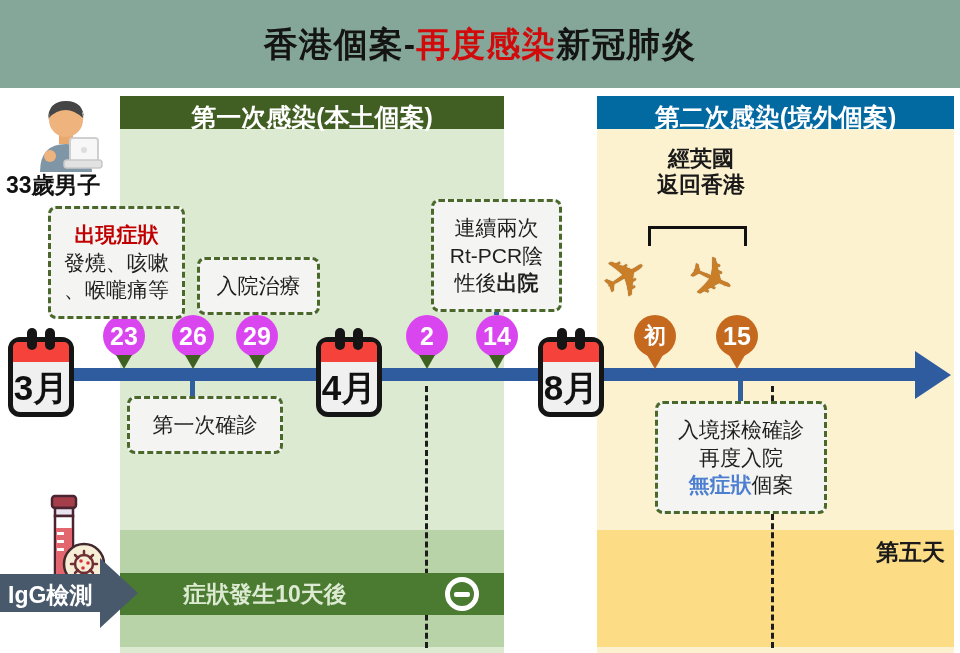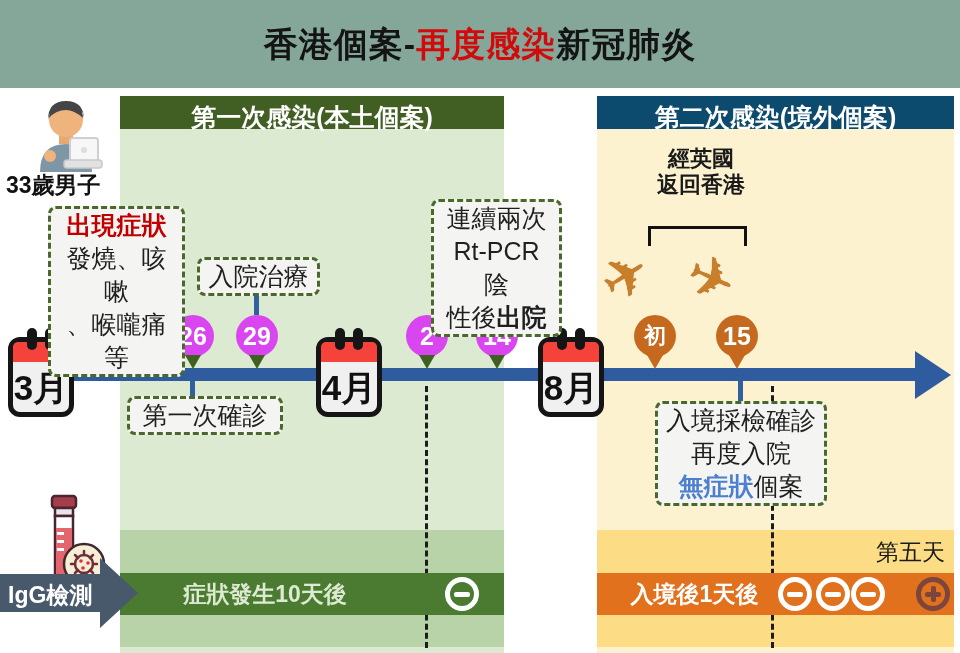--- a/index.html
+++ b/index.html
@@ -11,21 +11,21 @@
   .title-band { position:absolute; left:0; top:0; width:960px; height:88px; background:#85a79a; text-align:center; }
   .title-band h1 { font-size:34px; font-weight:bold; color:#141414; line-height:88px; letter-spacing:1px; }
   .title-band .hl { color:#d10b0b; }
 
   
   .panel { position:absolute; top:96px; height:557px; z-index:0; }
   .panel-green { left:120px; width:384px; background:#dcead2; }
   .panel-yellow { left:597px; width:357px; background:#fdf2d0; }
   .panel-header { height:33px; line-height:42px; text-align:center; color:#fff; font-size:25px; font-weight:bold; }
   .panel-green .panel-header { background:#415f23; }
-  .panel-yellow .panel-header { background:#0c4a6e; }
+  .panel-yellow .panel-header { background:#0369a1; }
   .midband { position:absolute; left:0; top:434px; width:100%; height:117px; }
   .panel-green .midband { background:#b9d3a8; }
   .panel-yellow .midband { background:#fcdc85; }
 
   
   .vdash { position:absolute; top:386px; height:262px; width:0; border-left:3px dashed #1c1c1c; z-index:1; }
   .vdash-1 { left:425px; }
   .vdash-2 { left:771px; }
 
   
@@ -33,21 +33,21 @@
   .rbar-green { left:120px; width:384px; background:#4b7a31; }
   .rbar-orange { left:597px; width:357px; background:#e2711d; }
   .rbar-label { position:absolute; top:0; height:58px; line-height:42px; font-size:23px; font-weight:bold; }
   .rbar-green .rbar-label { left:40px; width:210px; text-align:center; color:#dcead2; }
   .rbar-orange .rbar-label { left:20px; width:155px; text-align:center; color:#fff; }
   .res { position:absolute; top:4px; width:34px; height:34px; border-radius:50%; border:5px solid #fff; }
   .res .h { position:absolute; left:50%; top:50%; width:16px; height:5px; margin:-2.5px 0 0 -8px; background:#fff; border-radius:2px; }
   .res .v { position:absolute; left:50%; top:50%; width:5px; height:16px; margin:-8px 0 0 -2.5px; background:#fff; border-radius:2px; }
   .res.pos { border-color:#7c463c; }
   .res.pos .h, .res.pos .v { background:#7c463c; }
-  .day5 { position:absolute; left:820px; top:537px; width:125px; text-align:right; font-size:23px; font-weight:normal; color:#1a1a1a; z-index:2; }
+  .day5 { position:absolute; left:820px; top:537px; width:125px; text-align:right; font-size:23px; font-weight:bold; color:#1a1a1a; z-index:2; }
 
   
   .tl-line { position:absolute; left:55px; top:368px; width:862px; height:13px; background:#2e5c9e; z-index:3; }
   .tl-arrow { position:absolute; left:915px; top:351px; width:0; height:0; border-left:36px solid #2e5c9e; border-top:24px solid transparent; border-bottom:24px solid transparent; z-index:3; }
 
   .stem { position:absolute; width:5px; background:#31609f; z-index:3; }
 
   
   .cal { position:absolute; top:337px; width:66px; height:80px; background:#f0f0f0; border:5px solid #151515; border-radius:12px; z-index:4; }
   .cal-red { height:20px; background:#f5433c; border-radius:5px 5px 0 0; }
@@ -56,21 +56,21 @@
   .peg-l { left:14px; } .peg-r { right:14px; }
 
   
   .pin { position:absolute; top:315px; width:42px; height:42px; border-radius:50%; text-align:center; line-height:42px; color:#fff; font-size:25px; font-weight:bold; z-index:4; }
   .pin::after { content:""; position:absolute; left:13px; bottom:-12px; border-left:8px solid transparent; border-right:8px solid transparent; border-top:14px solid; }
   .pin-g { background:#d946ef; } .pin-g::after { border-top-color:#3e6020; }
   .pin-o { background:#c5691f; } .pin-o::after { border-top-color:#c5691f; }
   .pin-sm { font-size:22px; }
 
   
-  .callout { position:absolute; background:#f4f4f2; border:3px dashed #49682a; border-radius:8px; text-align:center; font-size:25px; line-height:1.32; padding:0 8px; color:#1f1f1f; z-index:6; }
+  .callout { position:absolute; background:#f4f4f2; border:3px dashed #49682a; border-radius:8px; text-align:center; font-size:21px; line-height:1.32; padding:12px 8px; color:#1f1f1f; z-index:6; }
   .callout .red { color:#c00000; font-weight:bold; }
   .callout .blue { color:#4d7fd0; font-weight:bold; }
   .callout b { font-weight:bold; }
   .co-symptoms { left:48px; top:206px; width:137px; }
   .co-admission { left:197px; top:257px; width:123px; }
   .co-discharge { left:431px; top:199px; width:131px; }
   .co-firstdx { left:127px; top:396px; width:156px; }
   .co-entry { left:655px; top:401px; width:172px; }
 
   
@@ -108,36 +108,20 @@
     <div class="midband"></div>
   </div>
 
   <div class="vdash vdash-1"></div>
   <div class="vdash vdash-2"></div>
 
   <div class="rbar rbar-green">
     <div class="rbar-label">症狀發生10天後</div>
     <span class="res neg" style="left:325px;">
         <span class="h"></span>
-      </span>
-  </div>
-  <div class="rbar rbar-orange">
-    <div class="rbar-label">入境後1天後</div>
-    <span class="res neg" style="left:181px;">
-        <span class="h"></span>
-      </span>
-    <span class="res neg" style="left:219px;">
-        <span class="h"></span>
-      </span>
-    <span class="res neg" style="left:254px;">
-        <span class="h"></span>
-      </span>
-    <span class="res pos" style="left:319px;">
-        <span class="h"></span>
-        <span class="v"></span>
       </span>
   </div>
   <div class="day5">第五天</div>
 
   <div class="tl-line"></div>
   <div class="tl-arrow"></div>
 
   <div class="stem" style="left:121px; top:297px; height:18px;"></div>
   <div class="stem" style="left:254px; top:289px; height:26px;"></div>
   <div class="stem" style="left:190px; top:381px; height:17px;"></div>

